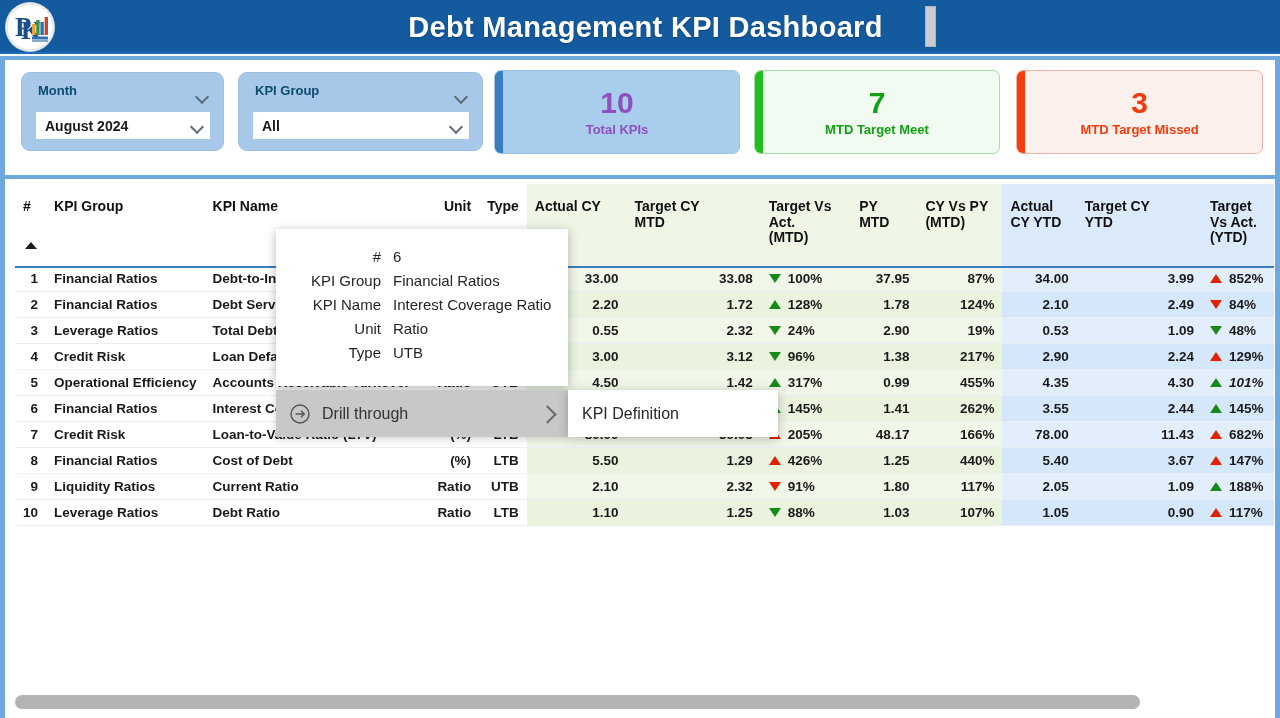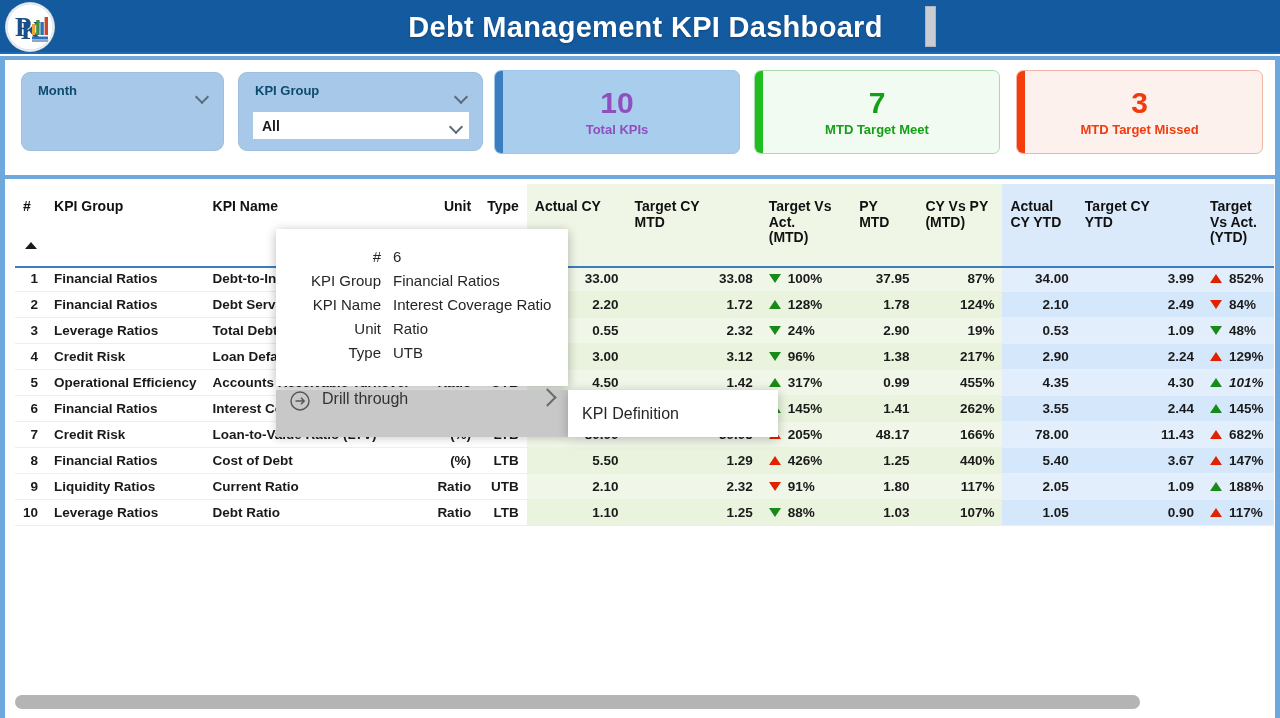--- a/index.html
+++ b/index.html
@@ -194,21 +194,21 @@
   }
   .tt-row { display: flex; font-size: 15px; line-height: 24px; color: #202020; }
   .tt-key { width: 105px; text-align: right; padding-right: 12px; color: #262626; }
   .tt-val { flex: 1; color: #262626; }
 
   
   .ctx {
     position: absolute; left: 276px; top: 390px; width: 292px; height: 47px;
     background: #c8c8c8;
     z-index: 41;
-    display: flex; padding: 0 14px 0 13px;
+    display: flex; align-items: center; padding: 0 14px 0 13px;
     box-shadow: 0 2px 8px rgba(0,0,0,.18);
   }
   .ctx-icon { width: 22px; height: 22px; margin-right: 11px; flex: none; }
   .ctx-label { flex: 1; font-size: 16px; color: #333; }
   .ctx-chev { width: 14px; height: 14px; position: relative; }
   .ctx-chev::before {
     content: ""; position: absolute; left: 1px; top: 1px;
     width: 11px; height: 11px;
     border-right: 2px solid #6b6b6b; border-top: 2px solid #6b6b6b;
     transform: rotate(45deg);
@@ -243,20 +243,24 @@
   <div class="caret-bar"></div>
 </div>
 
 <div class="page-frame">
 
   <div class="filter-band">
 
     <div class="slicer month">
       <div class="slicer-label">Month</div>
       <div class="chev-top"><span class="chev"></span></div>
+      <div class="slicer-input">
+        <span class="val">August 2024</span>
+        <span class="chev"></span>
+      </div>
     </div>
 
     <div class="slicer group">
       <div class="slicer-label">KPI Group</div>
       <div class="chev-top"><span class="chev"></span></div>
       <div class="slicer-input">
         <span class="val">All</span>
         <span class="chev"></span>
       </div>
     </div>

